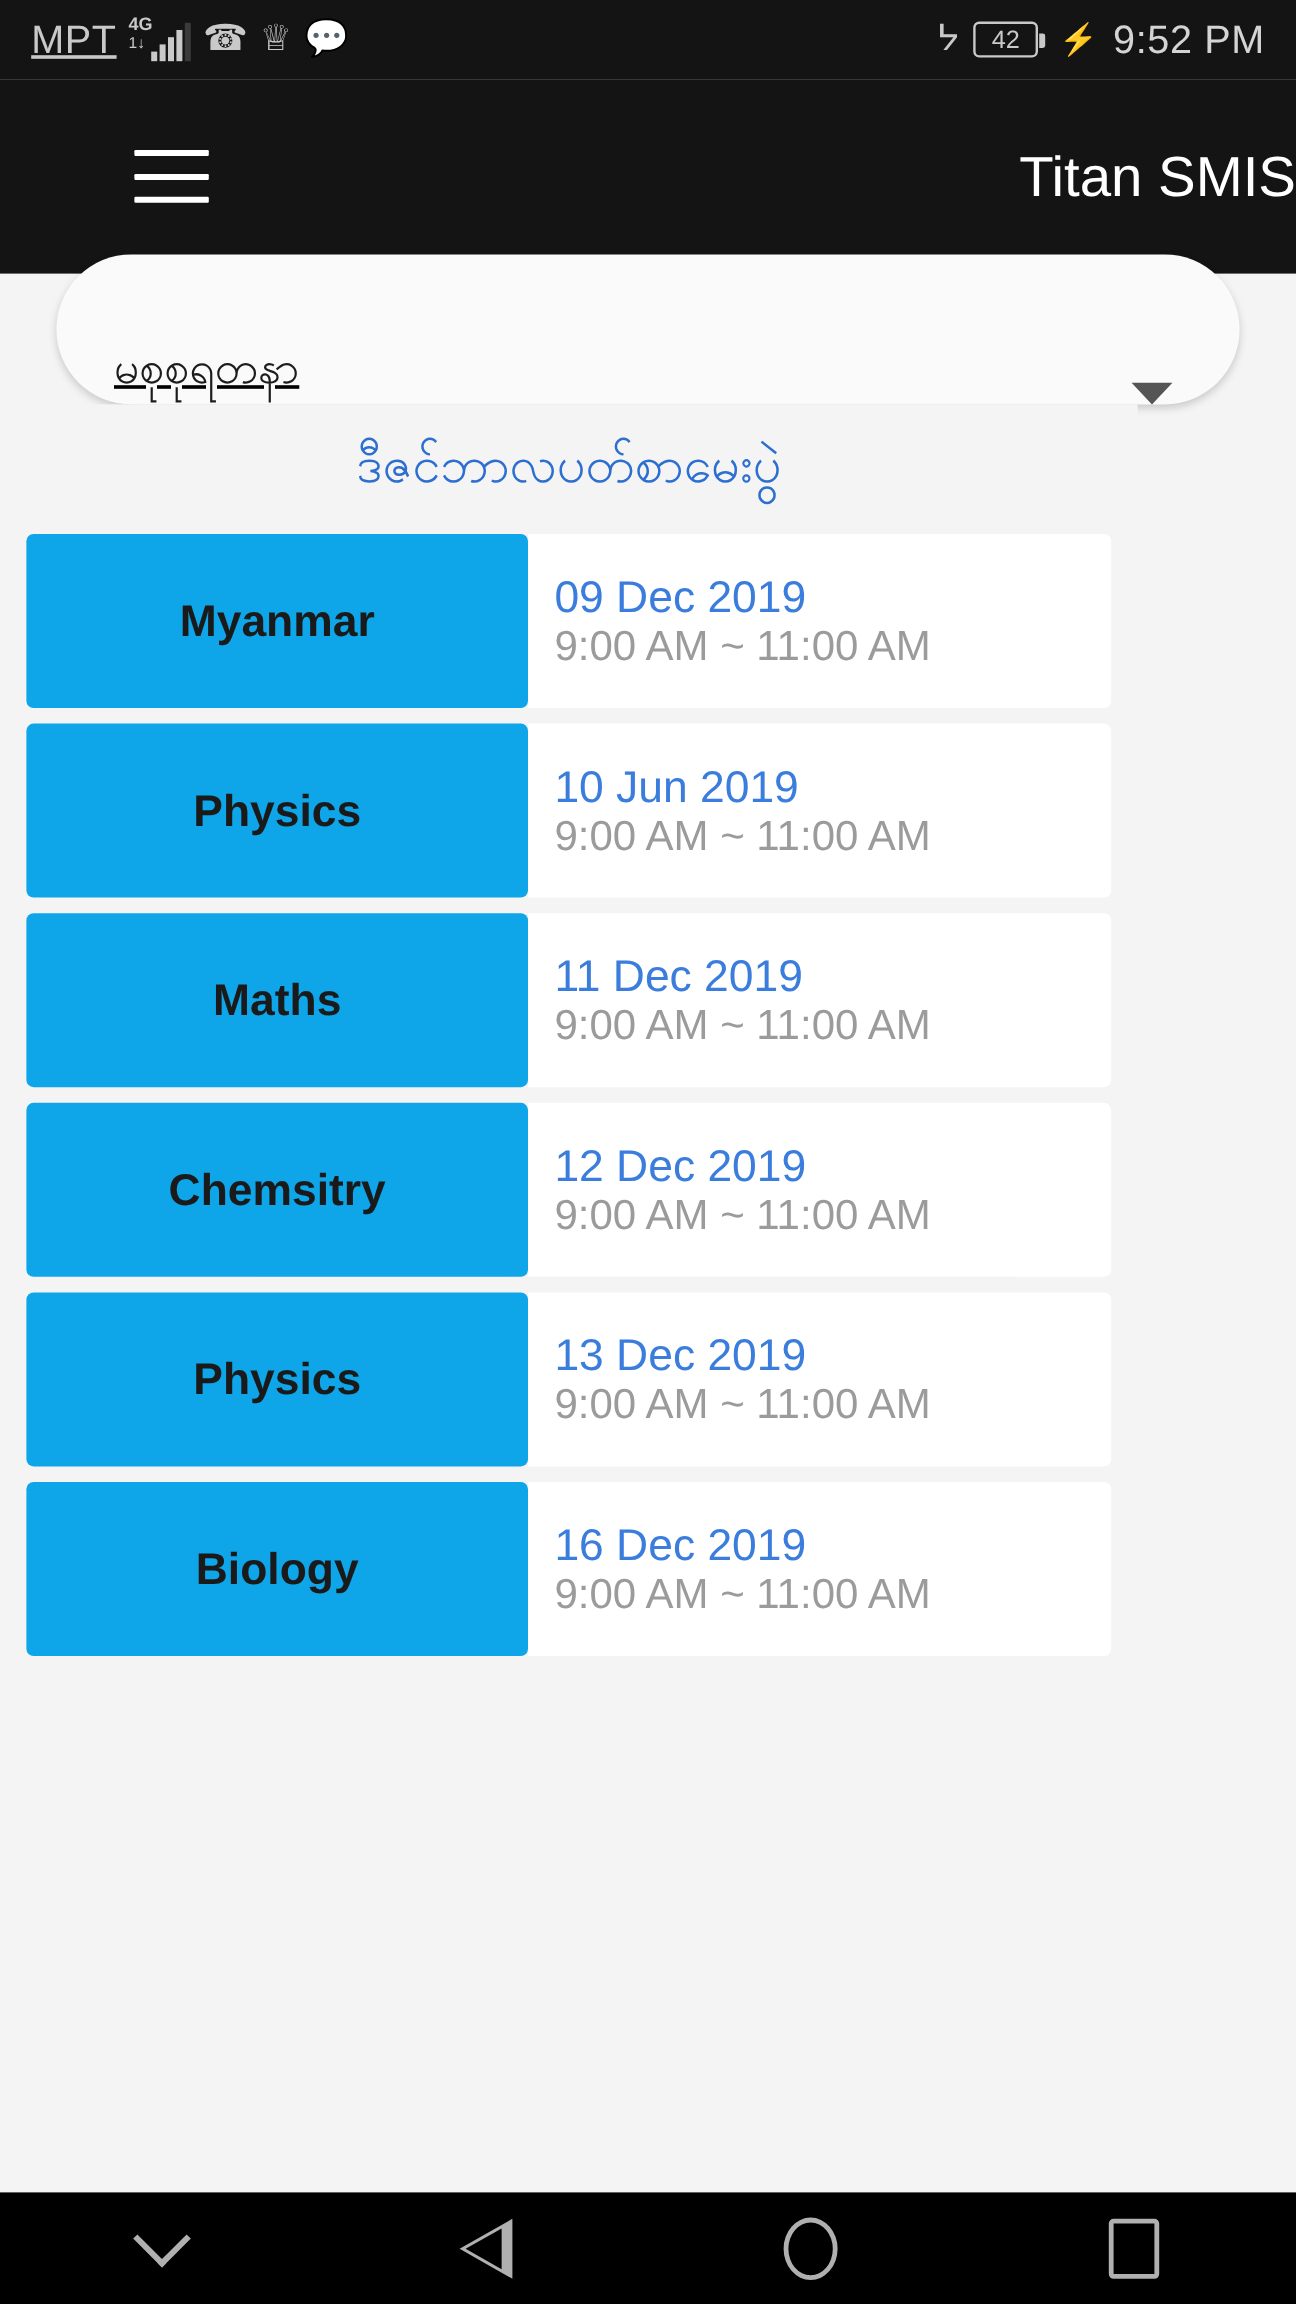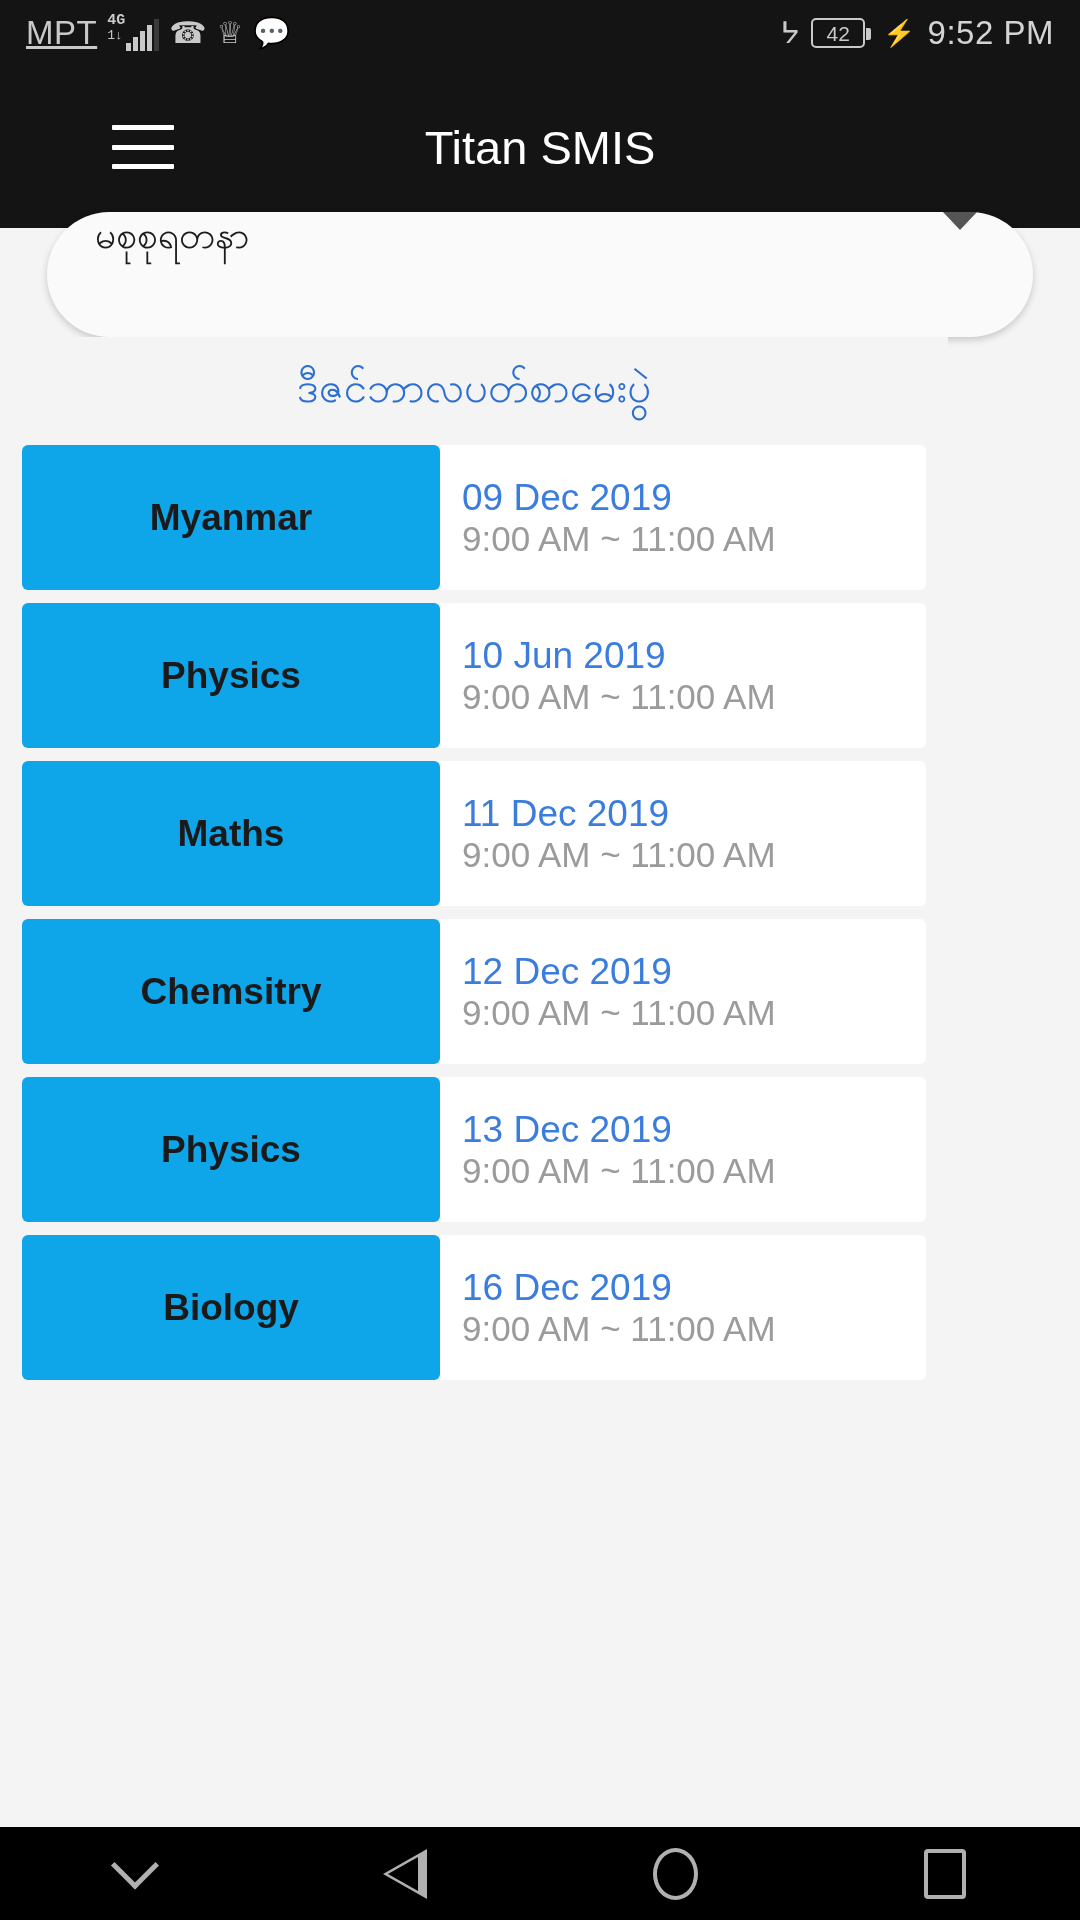--- a/index.html
+++ b/index.html
@@ -14,21 +14,21 @@
   
   .statusbar {
     position:absolute; top:0; left:0; width:1080px; height:66px;
     background:#141414; color:#c9c9c9;
     display:flex; align-items:center; justify-content:space-between;
     padding:0 26px;
   }
   .sb-left { display:flex; align-items:center; gap:10px; }
   .sb-right { display:flex; align-items:center; gap:12px; }
   .carrier { font-size:33px; letter-spacing:.5px; color:#c9c9c9;text-decoration:underline; }
-  .sig-wrap { position:relative; display:flex; align-items:flex-end; height:36px;font-family:Liberation Mono, monospace; }
+  .sig-wrap { position:relative; display:flex; align-items:flex-end; height:36px; }
   .net-label { position:absolute; top:-2px; left:0; font-size:15px; line-height:1; color:#c9c9c9; font-weight:bold; }
   .net-sub { position:absolute; top:14px; left:0; font-size:13px; line-height:1; color:#c9c9c9; }
   .bars { display:flex; align-items:flex-end; gap:2px; margin-left:19px; }
   .bars i { display:block; width:5px; background:#c9c9c9; }
   .bars i:nth-child(1){height:8px;}
   .bars i:nth-child(2){height:14px;}
   .bars i:nth-child(3){height:20px;}
   .bars i:nth-child(4){height:26px;}
   .bars i:nth-child(5){height:32px; background:#3a3a3a;}
   .ic { color:#c9c9c9; font-size:30px; line-height:1; display:inline-block; }
@@ -50,31 +50,32 @@
     background:#141414;
   }
   .hamburger {
     position:absolute; left:112px; top:50%; transform:translateY(-50%);
     width:62px; height:44px; display:flex; flex-direction:column; justify-content:space-between;
     cursor:pointer;
   }
   .hamburger i { display:block; height:5px; background:#ffffff; border-radius:1px; }
   .app-title {
     position:absolute; left:0; right:0; top:50%; transform:translateY(-50%);
-    text-align:center; color:#ffffff; font-size:47px; font-weight:400;
+    text-align:right; color:#ffffff; font-size:47px; font-weight:400;
   }
 
   
   .dropdown {
     position:absolute; top:212px; left:47px; width:986px; height:125px;
     background:#fafafa; border-radius:63px;
-    display:flex; align-items:flex-start;
+    display:flex; align-items:flex-end;
     padding:0 52px 0 48px;
     box-shadow:0 3px 7px rgba(0,0,0,0.18);
     cursor:pointer;
+    text-decoration:underline;
   }
   .dd-value { flex:1; font-size:37px; color:#1c1c1c; }
   .dd-caret {
     width:0; height:0; border-left:17px solid transparent; border-right:17px solid transparent;
     border-top:18px solid #555; margin-right:4px;
   }
 
   
   .content { position:absolute; top:337px; left:0; width:948px; bottom:93px; background:#f4f4f4; }
   .section-title {

